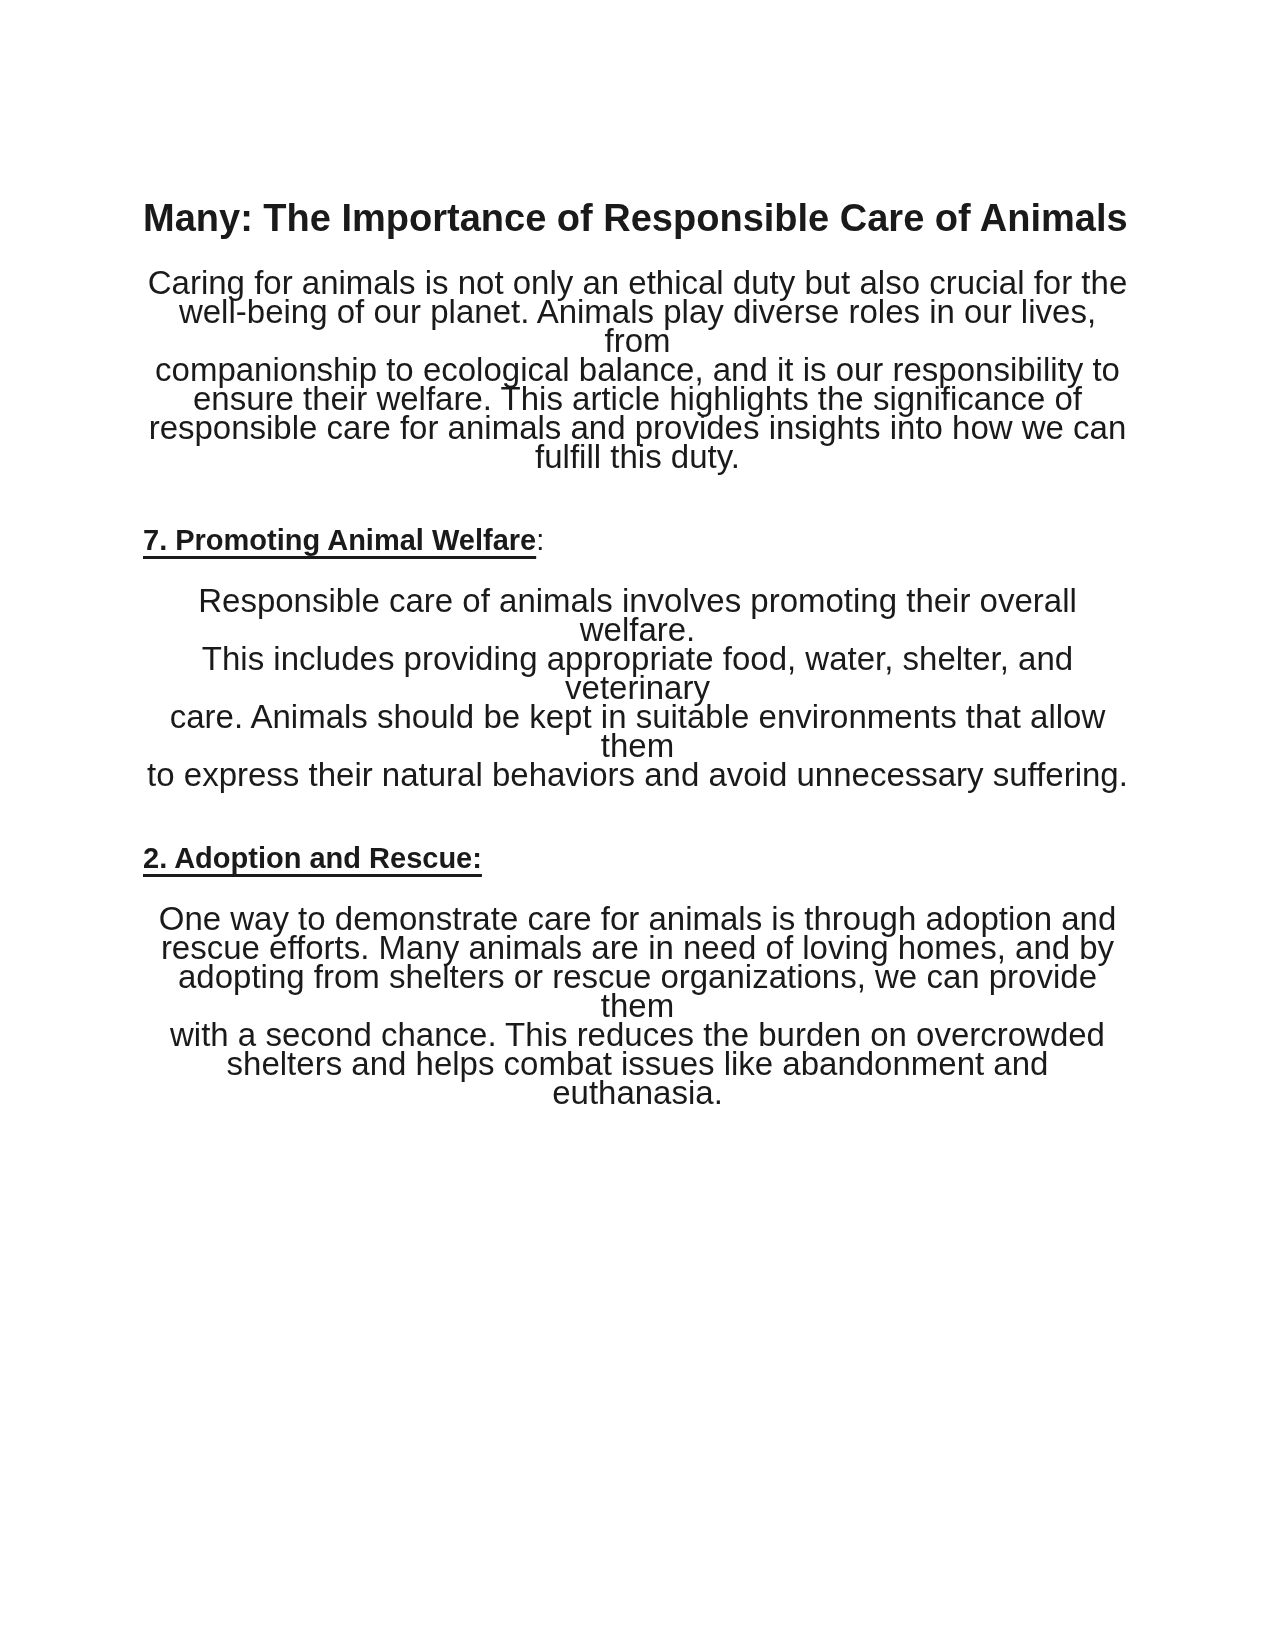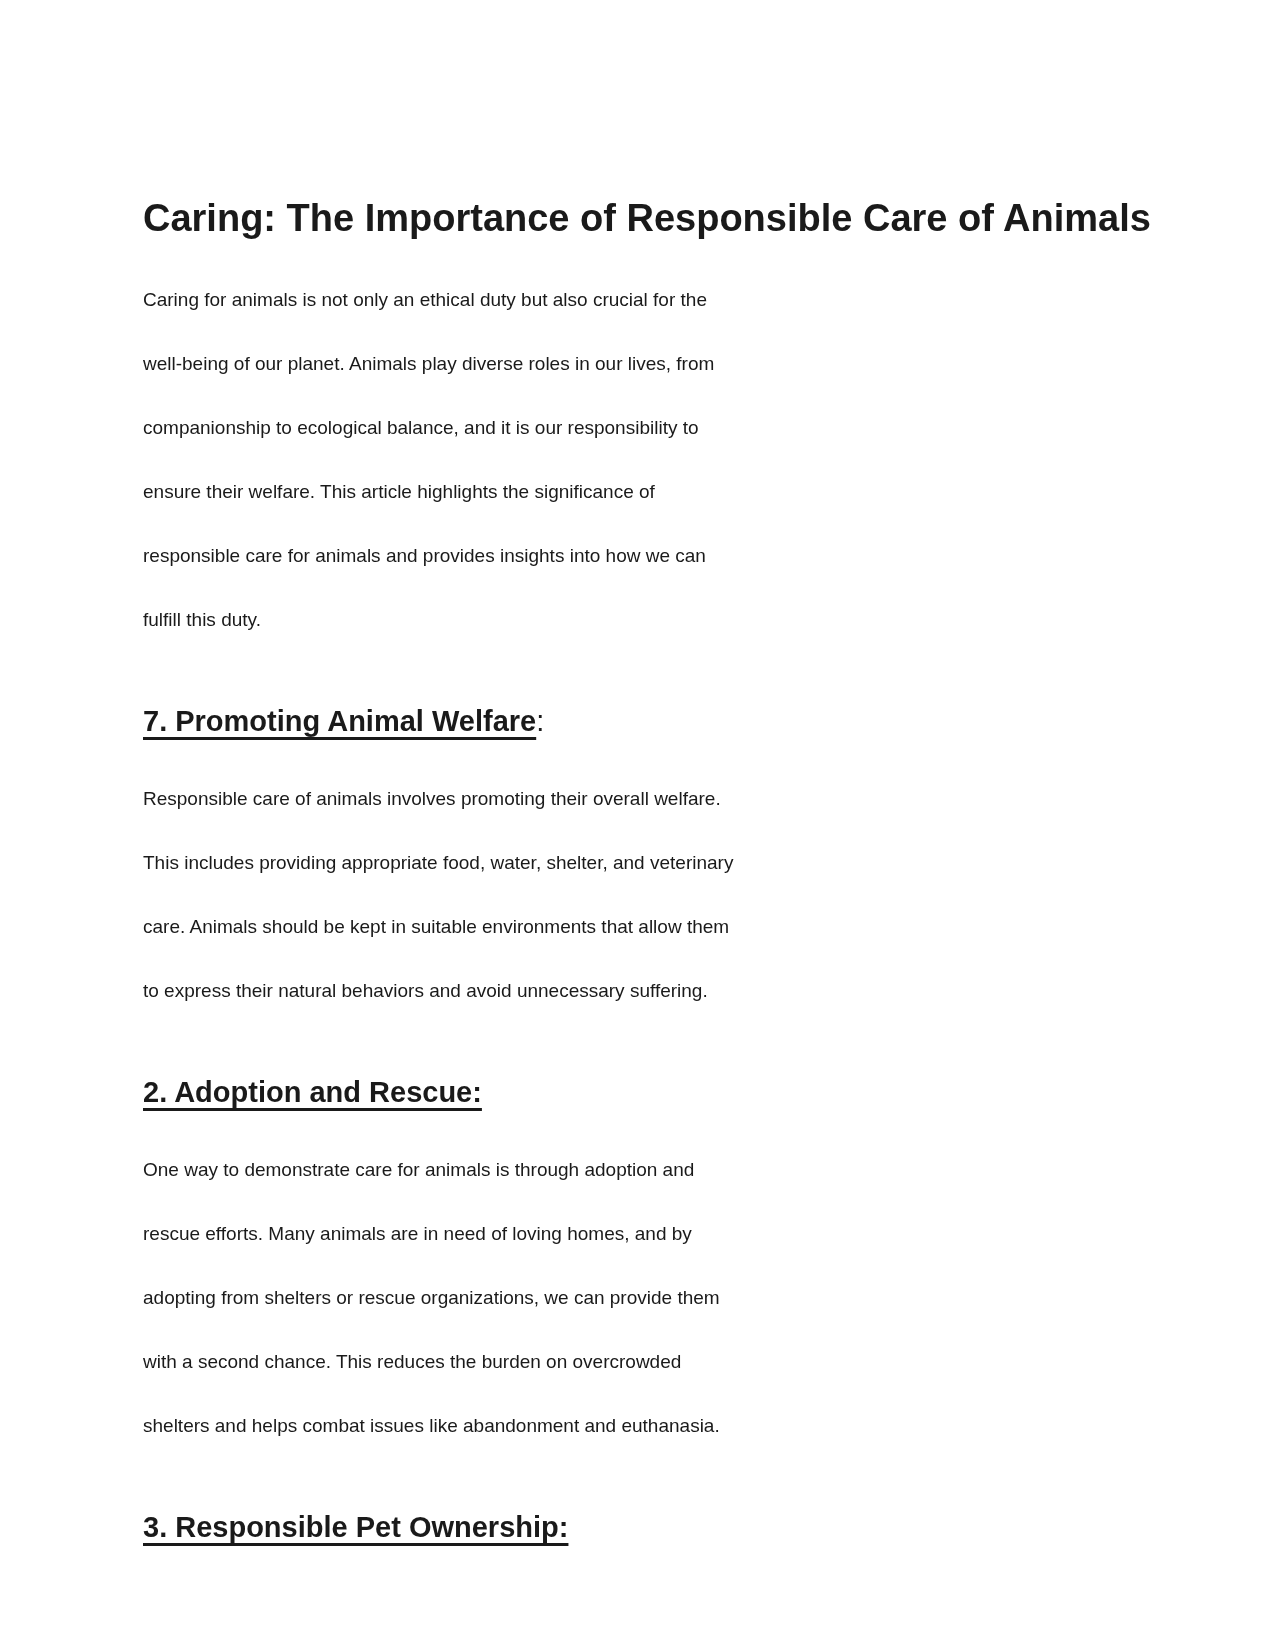--- a/index.html
+++ b/index.html
@@ -36,33 +36,34 @@
   .heading-underlined {
     text-decoration: underline;
     text-decoration-thickness: 3px;
     text-underline-offset: 6px;
   }
   .heading-colon {
     font-weight: normal;
     text-decoration: none;
   }
   .body-text {
-    font-size: 19px;
-    line-height: 64px;
+    font-size: 33px;
+    line-height: 29px;
     margin-bottom: 43px;
     white-space: pre-line;
+    text-align: center;
   }
   .body-text:empty { margin-bottom: 0; }
 </style>
 </head>
 <body style="--text-color: #1a1a1a; background: rgb(255, 255, 255);">
 
 <div class="page">
 
-  <h1 class="doc-title"><span>Caring: </span><span class="title-underlined">The Importance of Responsible Care of Animals</span></h1>
+  <h1 class="doc-title"><span>Many: </span><span class="title-underlined">The Importance of Responsible Care of Animals</span></h1>
 
 
   <p class="body-text">Caring for animals is not only an ethical duty but also crucial for the
 well-being of our planet. Animals play diverse roles in our lives, from
 companionship to ecological balance, and it is our responsibility to
 ensure their welfare. This article highlights the significance of
 responsible care for animals and provides insights into how we can
 fulfill this duty.</p>
 
   <h2 class="section-heading"><span class="heading-underlined">7. Promoting Animal Welfare</span><span class="heading-colon">:</span></h2>
@@ -73,17 +74,16 @@
 to express their natural behaviors and avoid unnecessary suffering.</p>
 
   <h2 class="section-heading"><span class="heading-underlined">2. Adoption and Rescue:</span><span class="heading-colon"></span></h2>
 
   <p class="body-text">One way to demonstrate care for animals is through adoption and
 rescue efforts. Many animals are in need of loving homes, and by
 adopting from shelters or rescue organizations, we can provide them
 with a second chance. This reduces the burden on overcrowded
 shelters and helps combat issues like abandonment and euthanasia.</p>
 
-  <h2 class="section-heading"><span class="heading-underlined">3. Responsible Pet Ownership:</span><span class="heading-colon"></span></h2>
 
   <p class="body-text"></p>
 
 </div>
 
 </body></html>

